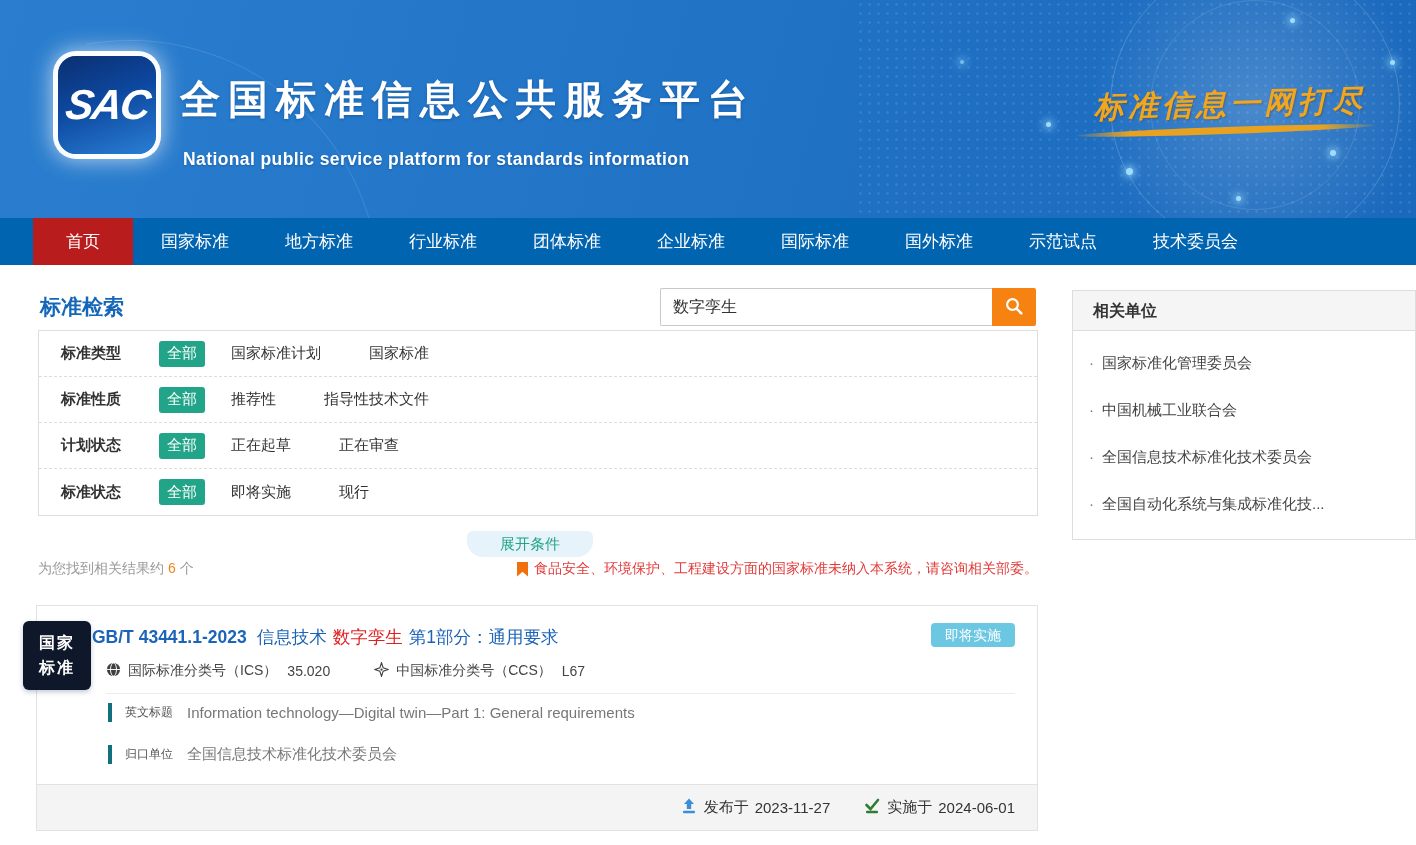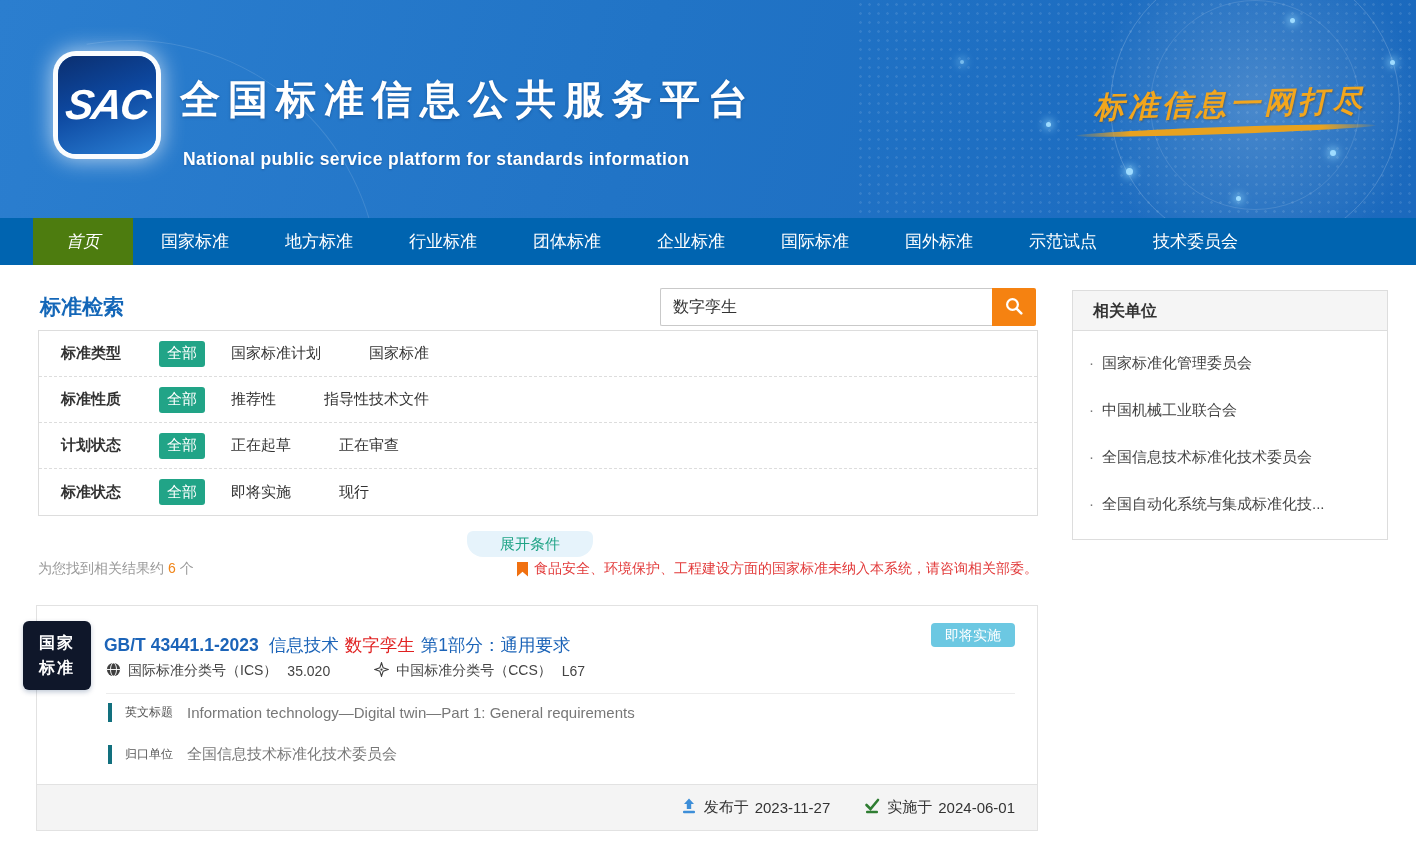--- a/index.html
+++ b/index.html
@@ -37,21 +37,21 @@
   .slogan { position:absolute; left:1094px; top:84px; color:#f2a61d; font-size:30px; font-weight:bold; font-style:italic;
     letter-spacing:4px; white-space:nowrap; transform:rotate(-1.5deg); text-shadow:1px 1px 2px rgba(90,50,0,.35); }
   .slogan-underline { position:absolute; left:1076px; top:127px; width:300px; height:7px;
     background:linear-gradient(90deg,rgba(242,166,29,.1),#e8a21f 18%,#e8a21f 82%,rgba(242,166,29,.1));
     border-radius:50%; transform:rotate(-2deg); }
 
   
   .nav { position:absolute; left:0; top:218px; width:1416px; height:47px; background:#0064b0; }
   .nav ul { list-style:none; display:flex; height:47px; margin-left:33px; }
   .nav li { color:#fff; font-size:17px; line-height:47px; padding:0 28px; cursor:pointer; white-space:nowrap; }
-  .nav li.active { background:#4d7c0f; padding:0 33px;font-style:italic; }
+  .nav li.active { background:#b91c1c; padding:0 33px; }
 
   
   .section-title { position:absolute; left:40px; top:293px; font-size:21px; font-weight:bold; color:#1467b8; }
   .section-underline { position:absolute; left:38px; top:330px; width:125px; height:3px; background:#1b78d2; }
 
   .search-box { position:absolute; left:660px; top:288px; width:376px; height:38px; display:flex; }
   .search-input { width:332px; height:38px; border:1px solid #c9c9c9; border-right:none; border-radius:2px 0 0 2px;
     padding:0 12px; font-size:16px; color:#333; outline:none; font-family:inherit; }
   .search-btn { width:44px; height:38px; background:#f58211; border:none; border-radius:0 2px 2px 0;
     display:flex; align-items:center; justify-content:center; cursor:pointer; }
@@ -74,21 +74,21 @@
   .result-count .num { color:#f08519; margin:0 4px; }
   .notice { font-size:14px; color:#e23a3a; display:flex; align-items:center; }
   .bookmark-icon { display:inline-block; width:11px; height:15px; background:#f07010; margin-right:6px;
     clip-path:polygon(0 0,100% 0,100% 100%,50% 68%,0 100%); }
 
   
   .card { position:absolute; left:36px; top:605px; width:1002px; height:226px; border:1px solid #e2e2e2; background:#fff; }
   .card-badge { position:absolute; left:-14px; top:15px; width:68px; height:69px; background:#0f172a; border-radius:6px;
     color:#fff; font-size:16px; font-weight:bold; text-align:center; display:flex; flex-direction:column;
     justify-content:center; line-height:1.55; box-shadow:0 2px 5px rgba(0,40,90,.25); letter-spacing:2px; }
-  .card-title { position:absolute; left:67px; top:19px; font-size:17.5px; cursor:pointer; white-space:nowrap;margin-top:8px; }
+  .card-title { position:absolute; left:55px; top:19px; font-size:17.5px; cursor:pointer; white-space:nowrap; }
   .card-title .code { color:#1c64b8; font-weight:bold; margin-right:10px; }
   .card-title .t-blue { color:#1c64b8; margin-right:6px; }
   .card-title .t-red { color:#e02020; margin-right:6px; }
   .status-badge { position:absolute; right:22px; top:17px; width:84px; height:24px; background:#6cc8e2; border-radius:4px;
     color:#fff; font-size:14px; text-align:center; line-height:24px; }
   .class-row { position:absolute; left:69px; top:56px; display:flex; align-items:flex-start; font-size:14px; color:#444; }
   .class-item { display:flex; align-items:center; margin-right:44px; }
   .class-item svg { margin-right:7px; }
   .class-item .val { margin-left:10px; }
   .card-divider { position:absolute; left:69px; right:22px; top:87px; height:1px; background:#ececec; }
@@ -97,21 +97,21 @@
   .info-bar { width:4px; height:19px; background:#12707e; margin-right:13px; }
   .info-label { font-size:12px; color:#555; margin-right:14px; }
   .info-value { font-size:15px; color:#777; }
   .card-footer { position:absolute; left:0; right:0; bottom:0; height:46px; background:#f4f4f4; border-top:1px solid #e2e2e2;
     display:flex; align-items:center; justify-content:flex-end; padding-right:22px; }
   .date-item { display:flex; align-items:center; font-size:15px; color:#333; margin-left:34px; }
   .date-item svg { margin-right:7px; }
   .date-item .dt { margin-left:6px; }
 
   
-  .related { position:absolute; left:1072px; top:290px; width:316px; border:1px solid #ddd; background:#fff; }
+  .related { position:absolute; left:1072px; top:290px; width:344px; border:1px solid #ddd; background:#fff; }
   .related-header { height:40px; line-height:40px; background:#f5f5f5; border-bottom:1px solid #ddd;
     font-size:16px; font-weight:bold; color:#333; padding-left:20px; }
   .related ul { list-style:none; padding:8px 0 12px; }
   .related li { height:47px; line-height:47px; padding-left:16px; font-size:15px; color:#444; cursor:pointer;
     white-space:nowrap; overflow:hidden; }
   .related li::before { content:"·"; color:#777; margin-right:8px; }
 </style>
 </head>
 <body>
 

